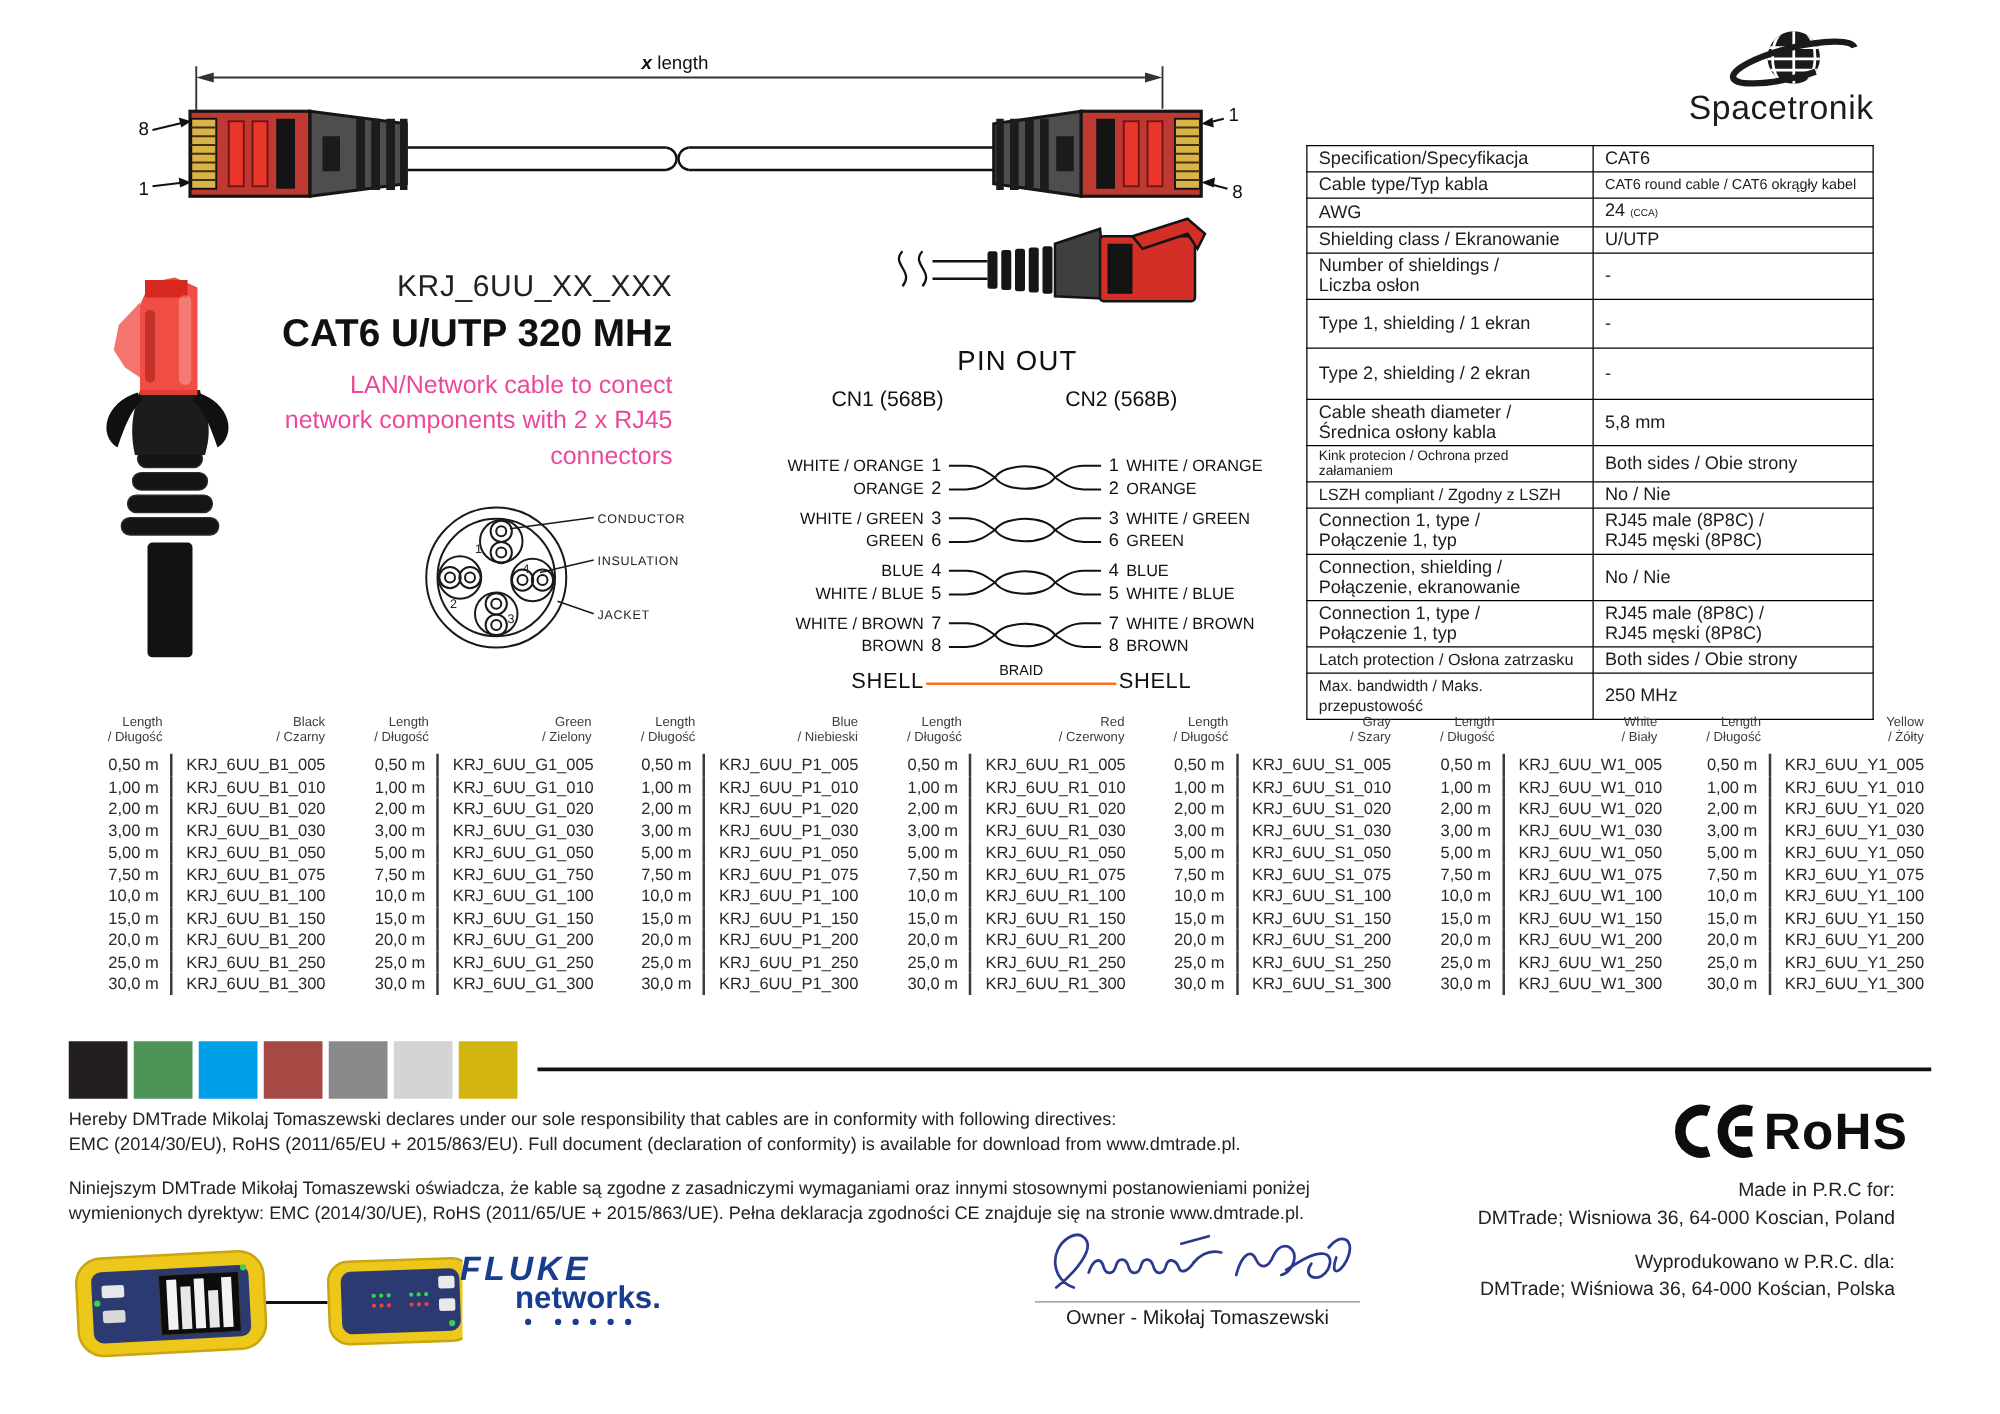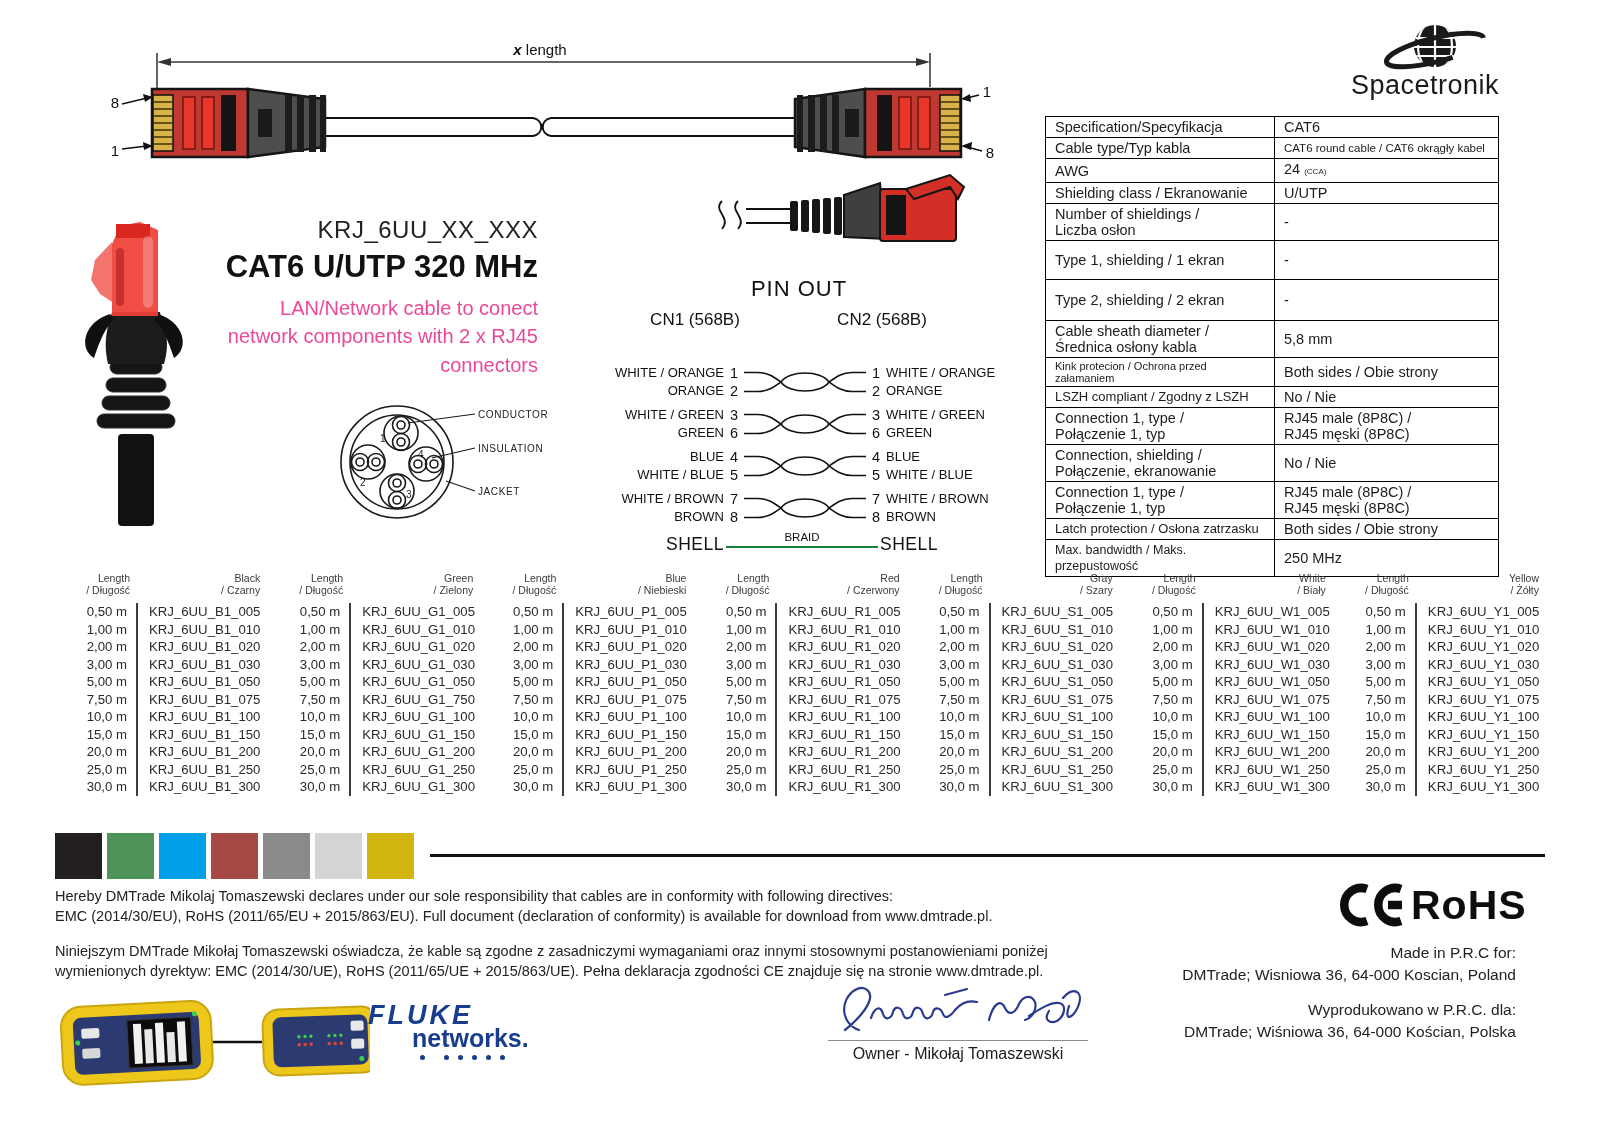--- a/index.html
+++ b/index.html
@@ -36,34 +36,34 @@
   #title-block{left:200px;top:216px;width:338px;text-align:right;}
   #title-block .model{font-size:24px;letter-spacing:.5px;color:#222;}
   #title-block .title{font-size:31px;font-weight:bold;margin-top:5px;color:#111;}
   #title-block .desc{font-size:20px;margin-top:9px;line-height:1.42;color:#ec4899;}
 
   
   #cross{left:330px;top:398px;}
   #cross text{font-size:10px;letter-spacing:.6px;fill:#222;}
 
   
-  #pinout{left:574px;top:276px;width:450px;}
+  #pinout{left:589px;top:276px;width:450px;}
   #pinout .po-title{text-align:center;font-size:22px;letter-spacing:1px;font-weight:500;color:#111;}
   .cnlbl{position:absolute;top:34px;width:140px;text-align:center;font-size:17px;color:#111;}
   #cn1{left:51px;} #cn2{left:238px;}
   #pairs{margin-top:62px;}
   .pair{display:grid;grid-template-columns:150px 16px 122px 16px 150px;column-gap:2px;
         align-items:center;margin-bottom:6px;}
   .pair .lab div{height:18px;line-height:18px;font-size:13px;color:#111;}
   .pair .pl{text-align:right;}
   .pair .pn div{height:18px;line-height:18px;font-size:14.5px;text-align:center;color:#111;}
   .shellrow{display:grid;grid-template-columns:150px 2px 152px 2px 150px;align-items:end;margin-top:8px;}
   .shellrow .shell{font-size:17.5px;letter-spacing:.5px;color:#111;}
   .shellrow .shell.r{text-align:left;} .shellrow .shell.l{text-align:right;}
-  .braidline{border-bottom:2px solid #15803d;text-align:center;font-size:11.5px;line-height:1;
+  .braidline{border-bottom:2px solid #f97316;text-align:center;font-size:11.5px;line-height:1;
              padding-bottom:3px;transform:translateY(-7px);color:#111;}
 
   
   #sizes{left:55px;top:572px;width:1492px;display:flex;}
   .sgroup{flex:1;position:relative;}
   .shead{display:flex;justify-content:space-between;font-size:10.5px;color:#3c3c3c;
          line-height:12px;margin-bottom:7px;padding-right:8px;}
   .shead .sh-len{width:75px;text-align:right;}
   .shead .sh-col{flex:1;text-align:right;}
   .srow{display:flex;height:17.5px;line-height:17.5px;font-size:13.2px;color:#2a2a2a;}

